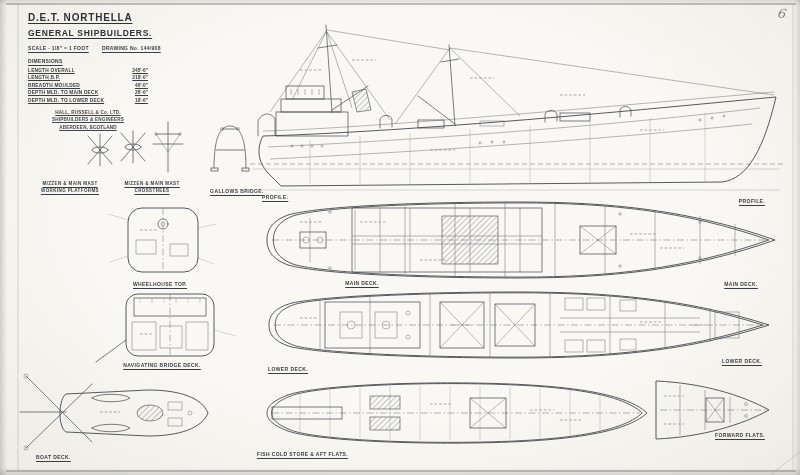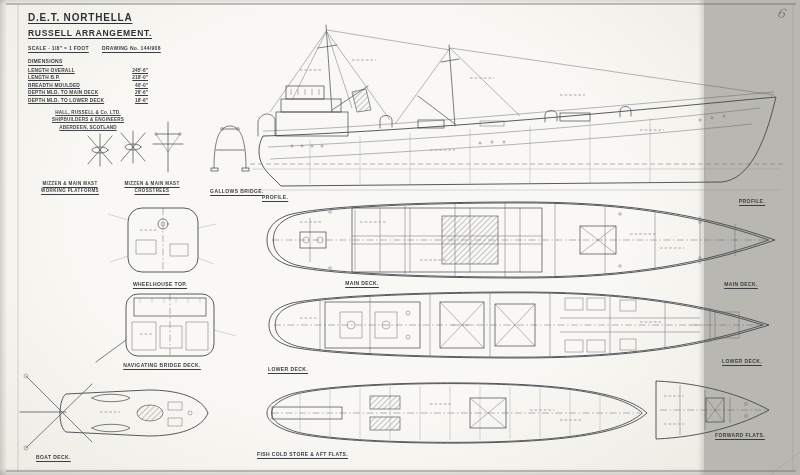--- a/index.html
+++ b/index.html
@@ -1,17 +1,17 @@
 <!DOCTYPE html>
 <html><head>
 <meta charset="utf-8">
 <style>
   html,body{margin:0;padding:0;}
   body{width:800px;height:475px;background:#b9b7b1;font-family:"Liberation Sans",sans-serif;overflow:hidden;}
-  .sheet{position:relative;width:704px;height:475px;
+  .sheet{position:relative;width:800px;height:475px;
     background:
       linear-gradient(90deg, rgba(40,40,38,.18), rgba(0,0,0,0) 7px),
       linear-gradient(270deg, rgba(40,40,38,.14), rgba(0,0,0,0) 6px),
       linear-gradient(180deg, rgba(40,40,38,.12), rgba(0,0,0,0) 5px),
       linear-gradient(0deg, rgba(40,40,38,.16), rgba(0,0,0,0) 7px),
       radial-gradient(ellipse at 50% 45%, #f9f8f4 55%, #eeebe4 100%);
   }
   .art{position:absolute;left:0;top:0;}
   .lbl{position:absolute;font-size:5px;font-weight:700;color:#3a3e42;letter-spacing:.4px;
        text-decoration:underline;text-underline-offset:1.5px;white-space:nowrap;}
@@ -373,21 +373,21 @@
     <path class="ln" d="M92,398 C98,393 124,393 130,398 C124,403 98,403 92,398 Z"></path>
     <path class="ln" d="M92,428 C98,423 124,423 130,428 C124,433 98,433 92,428 Z"></path>
     <rect class="thin" x="168" y="402" width="14" height="8"></rect>
     <rect class="thin" x="168" y="418" width="14" height="8"></rect>
     <circle class="thin" cx="190" cy="413" r="2"></circle>
     <line class="txtrow" x1="100" y1="412" x2="120" y2="412"></line>
   </g>
 </svg>
 
 <div class="title" style="left:28px;top:12px;">D.E.T. NORTHELLA</div>
-<div class="subtitle" style="left:28px;top:28px;">RUSSELL ARRANGEMENT.</div>
+<div class="subtitle" style="left:28px;top:28px;">GENERAL SHIPBUILDERS.</div>
 <div class="meta" style="left:28px;top:45px;">SCALE - 1/8" = 1 FOOT</div>
 <div class="meta" style="left:102px;top:45px;">DRAWING No. 144/908</div>
 <div class="meta" style="left:28px;top:58px;">DIMENSIONS</div>
 
 <div class="dims">
   <div class="dim-row">
     <span class="dl">LENGTH OVERALL</span>
     <span class="dv">245'-6"</span>
   </div>
   <div class="dim-row">

